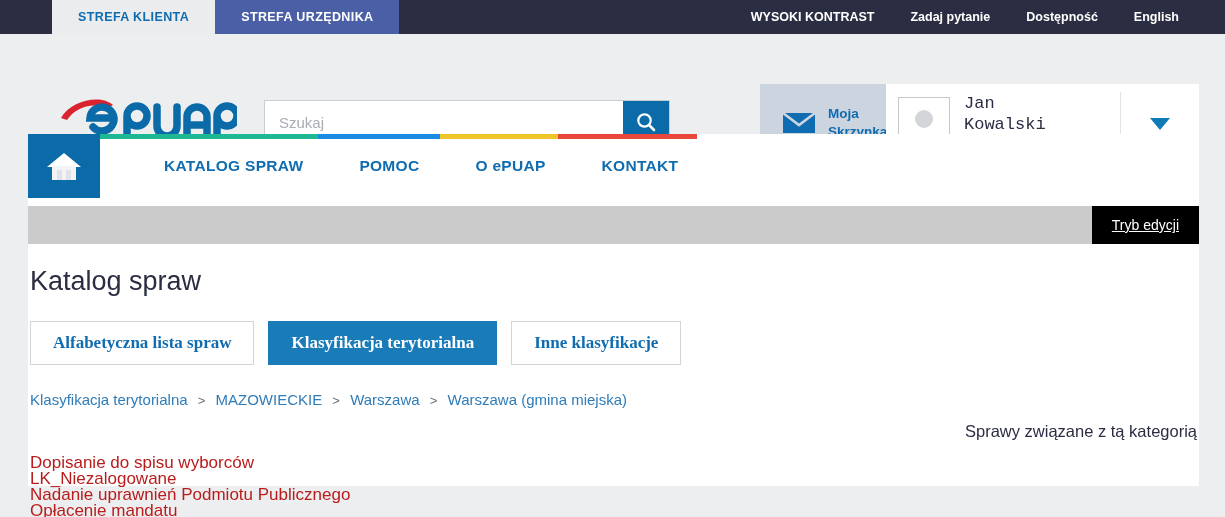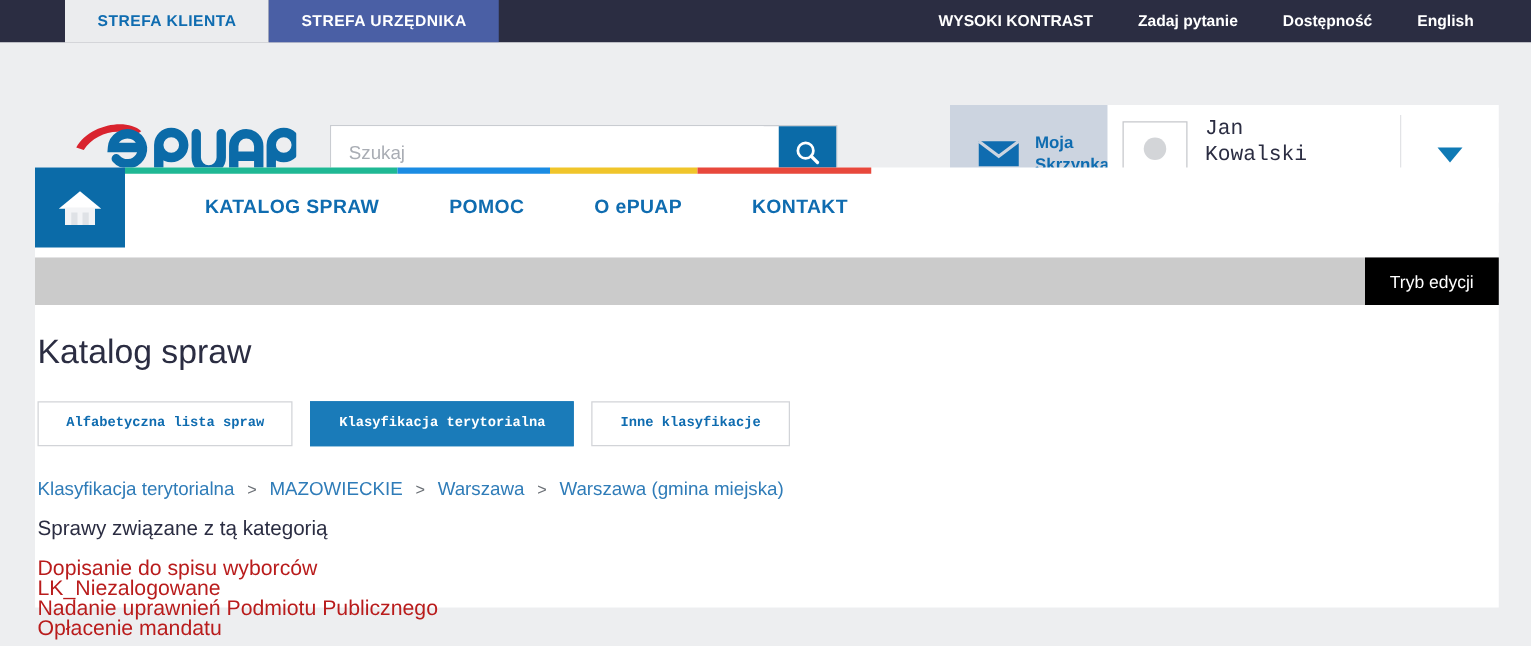--- a/index.html
+++ b/index.html
@@ -150,49 +150,50 @@
     position: relative;
     height: 38px;
     background: #cbcbcb;
     display: flex; justify-content: flex-end;
   }
   .edit-btn {
     background: #000000; color: #ffffff;
     font-size: 14px; border: 0; cursor: pointer;
     padding: 0 20px; height: 38px;
     font-family: "Liberation Sans", sans-serif;
+    text-decoration: underline;
   }
 
   .page-title {
     margin: 22px 0 0 0;
     font-size: 27px; font-weight: normal; color: #2b2d42;
   }
 
   .tabs { display: flex; gap: 14px; margin-top: 24px; }
   .tab-btn {
     border: 1px solid #d2d4d8; background: #ffffff;
-    color: #0f6cb0; font-weight: bold; font-size: 11px;
+    color: #0f6cb0; font-weight: bold; font-size: 17px;
     padding: 11px 22px; cursor: pointer; white-space: nowrap;
-    font-family: Liberation Mono, monospace;
+    font-family: Liberation Serif, serif;
   }
   .tab-btn.selected {
     background: #1a7bb9; border-color: #1a7bb9; color: #ffffff;
   }
 
   .breadcrumb {
     margin-top: 26px;
     font-size: 15px; color: #4b7fa8;
     white-space: nowrap;
   }
   .breadcrumb a { color: #2f7cb8; text-decoration: none; }
   .breadcrumb .sep { color: #6b7076; margin: 0 6px; font-size: 13px; }
 
   .section-title {
     margin-top: 14px;
-    font-size: 16.5px; color: #2b2d42; font-weight: normal;
+    font-size: 16.5px; color: #2b2d42; font-weight: normal; text-align: right;
   }
 
   .link-list { margin-top: 12px; }
   .link-list a {
     display: block;
     color: #b91c1c; font-size: 17px; text-decoration: none;
     line-height: 16px;
   }
 
   .content-inner { padding: 0 2px; }

